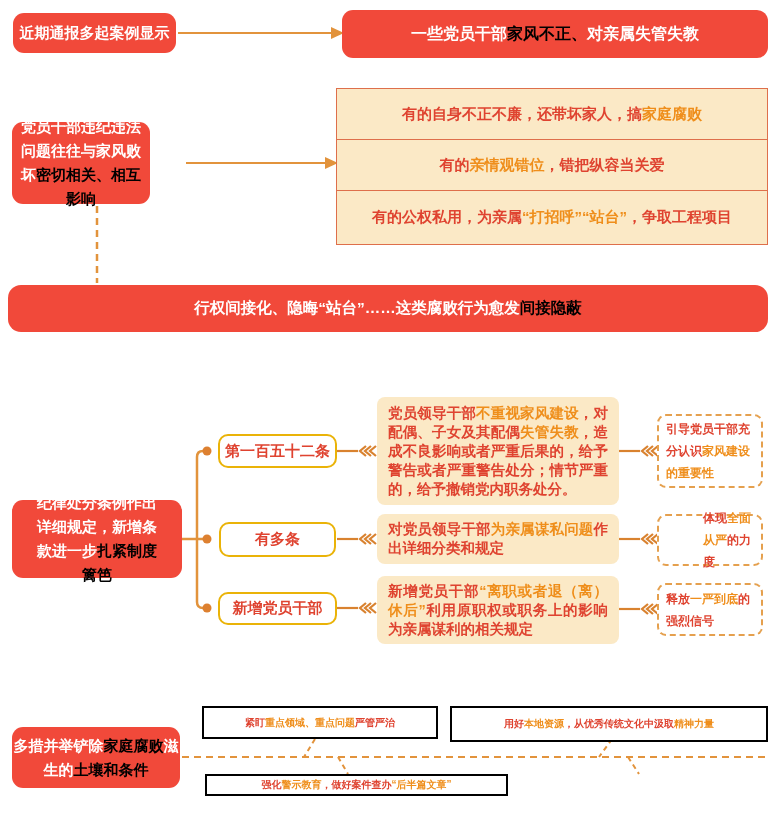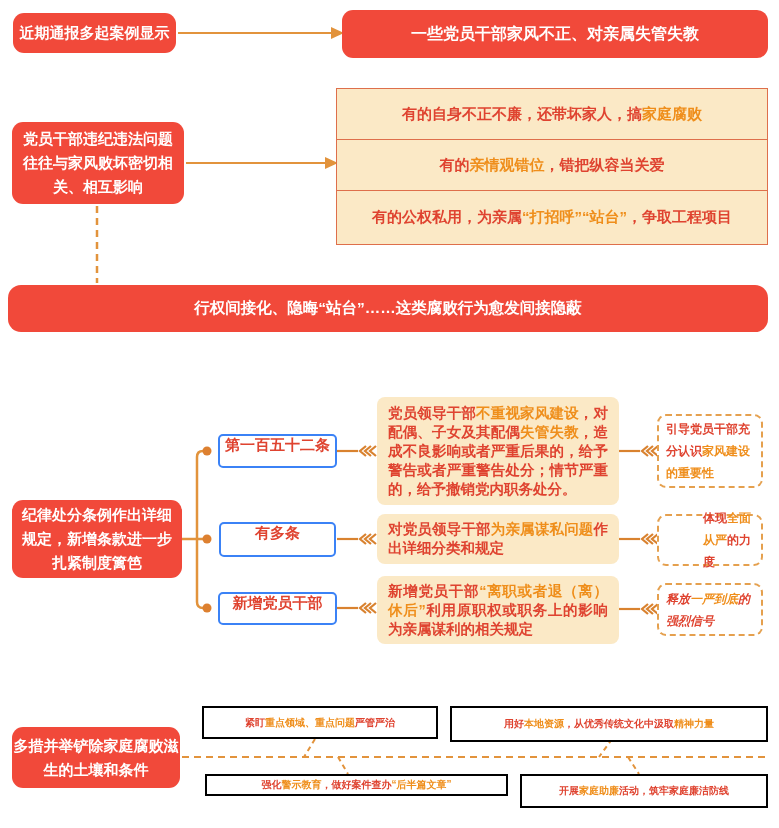--- a/index.html
+++ b/index.html
@@ -6,51 +6,51 @@
   .canvas{
     position:relative;width:779px;height:828px;background:#fff;overflow:hidden;
     font-family:"Liberation Sans",sans-serif;font-weight:bold;
   }
   .connectors{position:absolute;left:0;top:0;z-index:0;}
   .box{position:absolute;display:flex;align-items:center;justify-content:center;
        box-sizing:border-box;z-index:1;text-align:center;}
   .txt{width:100%;}
   
   .red{background:#F1493A;color:#fff;border-radius:11px;}
-  .red .hl{color:#ffffff;}
+  .red .hl{color:#000000;}
   
   .effect,.wbox,.ybox,.dbox,.mbox{color:#DF4330;}
   .effect .hl,.wbox .hl,.ybox .hl,.dbox .hl,.mbox .hl{color:#EF8E1B;}
 
   .r1-source{left:13px;top:13px;width:163px;height:40px;font-size:15px;}
   .r1-result{left:342px;top:10px;width:426px;height:48px;font-size:16px;}
-  .cause{left:12px;top:122px;width:172px;height:82px;font-size:15px;line-height:24px;padding:0 5px;justify-content:center;}
+  .cause{left:12px;top:122px;width:138px;height:82px;font-size:15px;line-height:24px;padding:0 5px;justify-content:center;}
   .banner{left:8px;top:285px;width:760px;height:47px;font-size:15.5px;border-radius:13px;}
-  .intro{left:12px;top:500px;width:170px;height:78px;font-size:15px;line-height:24px;padding:0 8px;}
+  .intro{left:12px;top:500px;width:170px;height:78px;font-size:15px;line-height:24px;padding:0 23px;}
   .lead{left:12px;top:727px;width:168px;height:61px;font-size:15px;line-height:24px;}
 
   .effect{position:absolute;left:336px;width:432px;background:#FBE9C6;border:1px solid #DE6F4B;
           display:flex;align-items:center;justify-content:center;font-size:15px;box-sizing:border-box;z-index:1;text-align:center;}
   .e0{top:88px;height:52px;} .e1{top:139px;height:52px;} .e2{top:190px;height:55px;}
 
-  .wbox{position:absolute;left:218px;width:119px;background:#fff;border:2px solid #3b82f6;border-radius:5px;
-        font-size:15px;display:flex;justify-content:center;box-sizing:border-box;z-index:1;text-align:center;}
+  .wbox{position:absolute;left:218px;width:119px;background:#fff;border:2px solid #eab308;border-radius:10px;
+        font-size:15px;display:flex;align-items:center;justify-content:center;box-sizing:border-box;z-index:1;text-align:center;}
   .w0{top:434px;height:34px;} .w1{top:522px;height:35px;left:219px;width:117px;} .w2{top:592px;height:33px;}
 
   .ybox{position:absolute;left:377px;width:242px;background:#FBE9C6;border-radius:8px;
         font-size:14.5px;line-height:19px;padding:6px 11px;box-sizing:border-box;z-index:1;
         display:flex;align-items:center;}
   .ybox .txt{text-align:justify;}
   .y0{top:397px;height:108px;} .y1{top:514px;height:50px;} .y2{top:576px;height:68px;}
 
   .dbox{position:absolute;left:657px;width:106px;background:#fff;border:2px dashed #E5A04E;border-radius:9px;
         font-size:12px;line-height:22px;padding:2px 7px;box-sizing:border-box;z-index:1;
         display:flex;align-items:center;}
   .dbox .txt{text-align:left;}
-  .d0{top:414px;height:74px;} .d1{top:514px;height:52px;padding-left:44px;} .d2{top:583px;height:53px;font-style:italic;}
+  .d0{top:414px;height:74px;} .d1{top:514px;height:52px;padding-left:44px;} .d2{top:583px;height:53px;}
 
   .mbox{position:absolute;background:#fff;border:2px solid #000000;font-size:10px;
         display:flex;align-items:center;justify-content:center;white-space:nowrap;box-sizing:border-box;z-index:1;text-align:center;}
   .m0{left:202px;top:706px;width:236px;height:33px;}
   .m1{left:450px;top:706px;width:318px;height:36px;}
   .m2{left:205px;top:774px;width:303px;height:22px;}
   .m3{left:520px;top:774px;width:248px;height:34px;}
 </style>
 </head>
 <body>
@@ -167,17 +167,14 @@
   </div>
   <div class="mbox m0">
     <div class="txt"><span>紧盯</span><span class="hl">重点领域、重点问题</span><span>严管严治</span></div>
   </div>
   <div class="mbox m1">
     <div class="txt"><span>用好</span><span class="hl">本地资源</span><span>，从优秀传统文化中汲取</span><span class="hl">精神力量</span></div>
   </div>
   <div class="mbox m2">
     <div class="txt"><span>强化</span><span class="hl">警示教育</span><span>，做好案件查办</span><span class="hl">“后半篇文章”</span></div>
   </div>
-  <div class="mbox m3">
-    <div class="txt"><span>开展</span><span class="hl">家庭助廉</span><span>活动，筑牢家庭廉洁防线</span></div>
-  </div>
 
 </div>
 
 </body></html>

